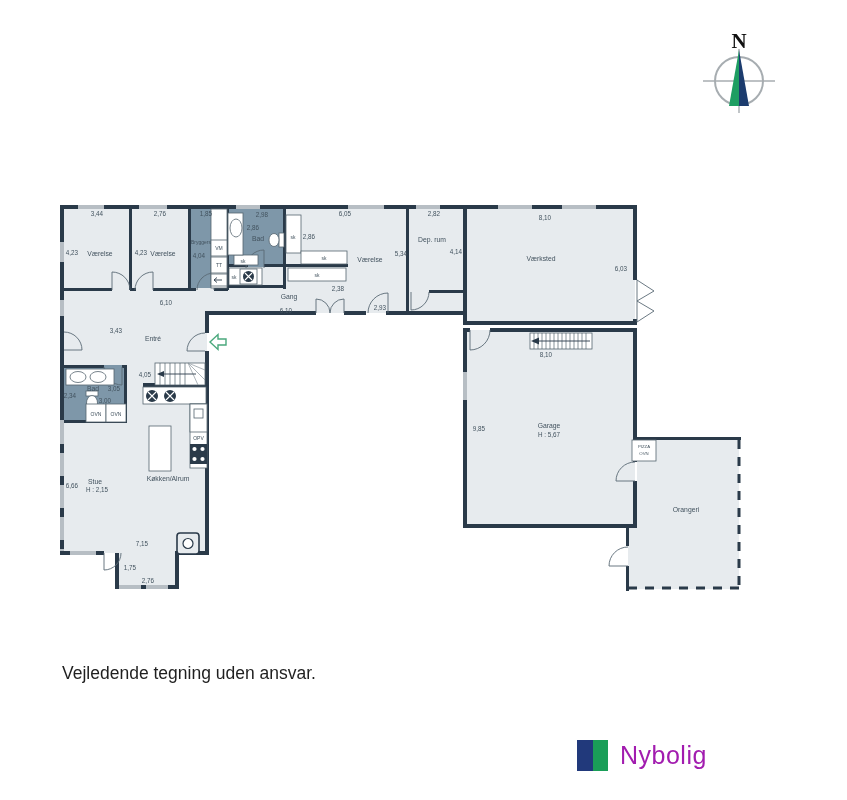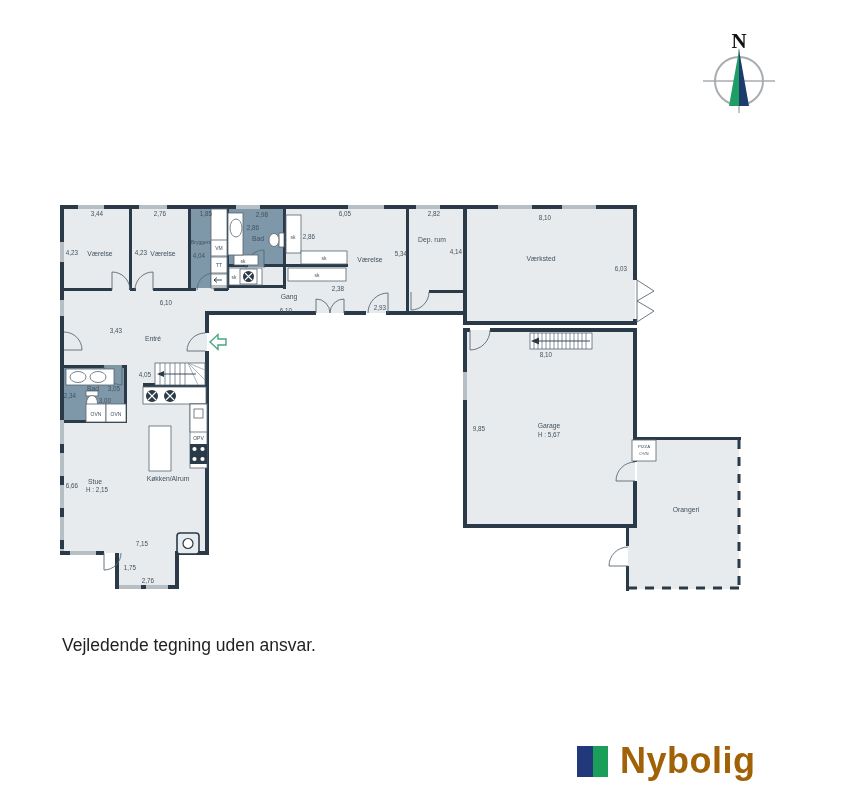--- a/index.html
+++ b/index.html
@@ -7,27 +7,27 @@
         font-family:"Liberation Sans",sans-serif;}
   svg{position:absolute;left:0;top:0;}
   text{font-family:"Liberation Sans",sans-serif;fill:#42525e;}
   .dim{font-size:6.3px;}
   .room-label{font-size:6.8px;}
   .tiny{font-size:5px;}
   .micro{font-size:4.3px;}
   .doors path{fill:none;stroke:#5a6a75;stroke-width:0.9;}
   .fixture{fill:#ffffff;stroke:#55656f;stroke-width:0.8;}
   .fan{stroke:#8a959c;stroke-width:0.7;}
-  .footer-text{position:absolute;left:62px;top:635px;font-size:17.5px;color:#1f1f1f;
+  .footer-text{position:absolute;left:62px;top:663px;font-size:17.5px;color:#1f1f1f;
                font-family:"Liberation Sans",sans-serif;}
   .brand{position:absolute;left:577px;top:740px;display:flex;align-items:center;}
   .brand-mark{width:31px;height:31px;display:flex;}
   .brand-navy{width:50%;height:100%;}
   .brand-green{width:50%;height:100%;}
-  .brand-name{margin-left:12px;font-size:36px;font-weight:bold;color:#a16207;
+  .brand-name{margin-left:12px;font-size:25px;font-weight:normal;color:#a21caf;
               letter-spacing:0.5px;font-family:"Liberation Sans",sans-serif;}
   .compass-n{font-family:"Liberation Serif",serif;font-weight:bold;font-size:21px;fill:#111;}
 </style>
 </head>
 <body>
 
 <div class="page">
 <svg width="847" height="800" viewBox="0 0 847 800">
 
   <g fill="#e7ebee">

